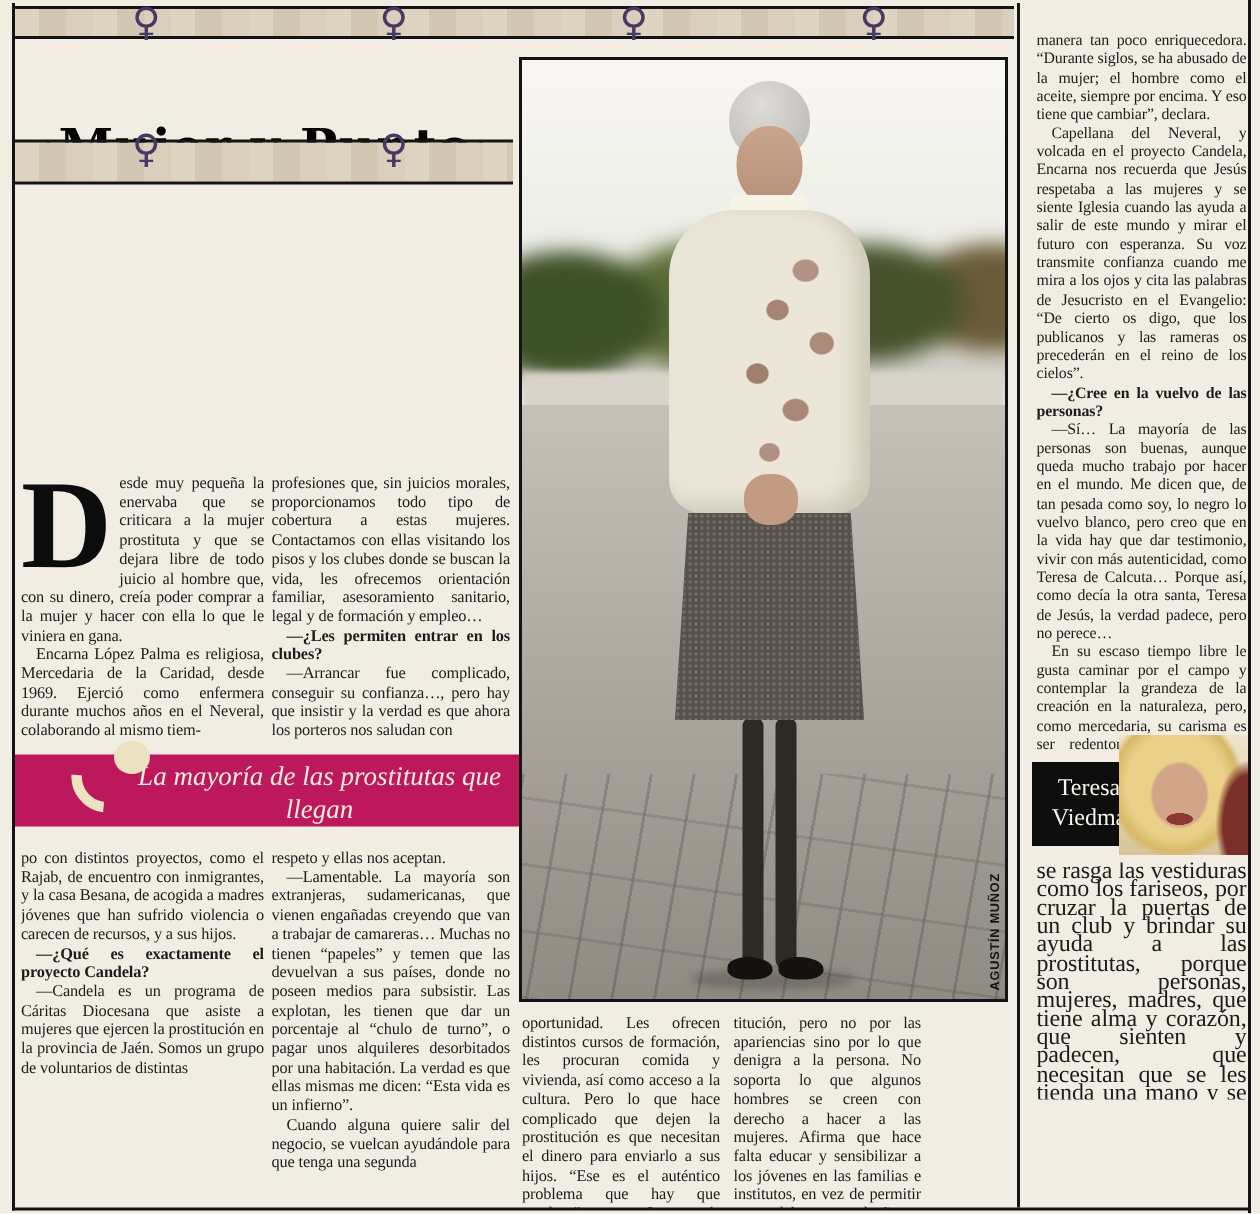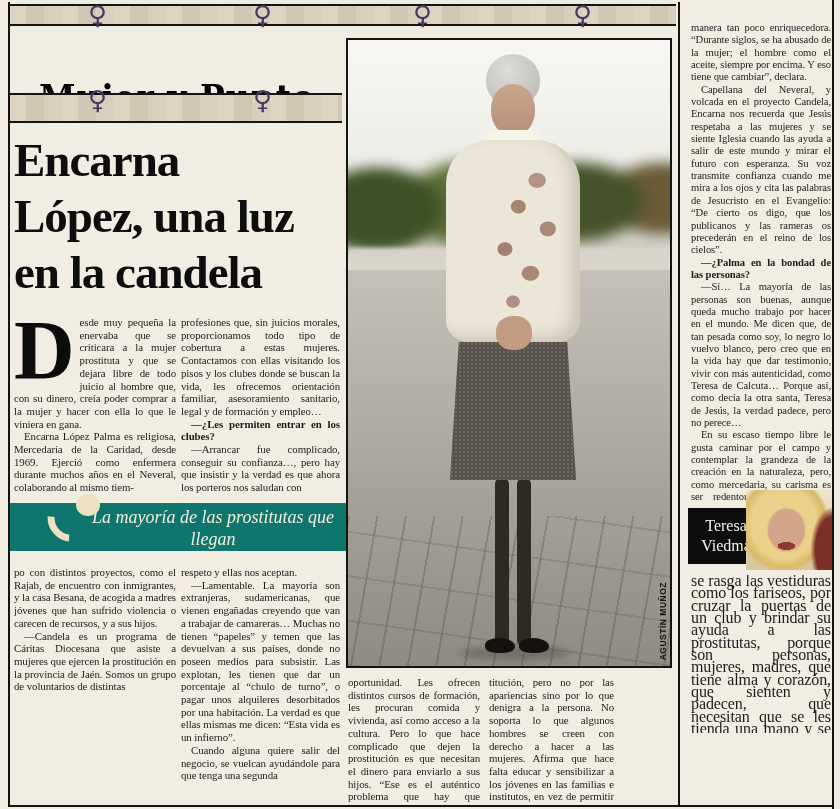--- a/index.html
+++ b/index.html
@@ -30,21 +30,21 @@
   .c2t{left:181px;top:316px;width:159px;height:186px;}
   .c1b{left:14px;top:566px;width:162px;height:240px;}
   .c2b{left:181px;top:566px;width:159px;height:240px;}
   .c3{left:348px;top:676px;width:132px;height:130px;}
   .c4{left:489px;top:676px;width:125px;height:130px;}
   .c5t{left:691px;top:22px;width:140px;height:480px;font-size:10.6px;line-height:12.35px;}
   .c5b{left:691px;top:575px;width:140px;height:158px;font-size:16px;line-height:12.35px;}
   .dropcap{float:left;font-size:84px;line-height:66px;font-weight:bold;color:#0c0c0c;
            margin:2px 5px 0 0;}
   
-  .pullquote{position:absolute;left:10px;top:503px;width:336px;height:48px;background:#0f766e;}
+  .pullquote{position:absolute;left:10px;top:503px;width:336px;height:48px;background:#be185d;}
   .pullquote .pq{color:#f3eedd;font-style:italic;font-size:18px;line-height:22px;
       text-align:center;padding-left:78px;padding-right:8px;}
   .pq1{padding-top:3px;}
   .qm-circle{position:absolute;left:66px;top:-9px;width:24px;height:22px;border-radius:50%;
       background:#ece2c2;}
   .qm-tail{position:absolute;left:38px;top:-7px;width:30px;height:32px;border-radius:50%;
       border:7px solid transparent;border-left:7px solid #ece2c2;transform:rotate(-40deg);}
   
   .photo{position:absolute;left:346px;top:38px;width:326px;height:630px;
       border:2px solid #141414;background:#f4f3ee;overflow:hidden;box-sizing:border-box;}
@@ -126,25 +126,20 @@
     <span class="venus" style="left:243px;top:-4px;">♀</span>
     <span class="venus" style="left:403px;top:-4px;">♀</span>
     <span class="venus" style="left:563px;top:-4px;">♀</span>
   </div>
   <div class="masthead-title">·Mujer y Punto·</div>
   <div class="strip strip-bot">
     <span class="venus" style="left:78px;top:-8px;">♀</span>
     <span class="venus" style="left:243px;top:-8px;">♀</span>
   </div>
 
-  <div class="headline">
-    <div>Encarna</div>
-    <div>López, una luz</div>
-    <div>en la candela</div>
-  </div>
 
   <div class="col c1t">
     <p><span class="dropcap">D</span><span>esde muy pequeña la enervaba que se criticara a la mujer prostituta y que se dejara libre de todo juicio al hombre que, con su dinero, creía poder comprar a la mujer y hacer con ella lo que le viniera en gana.</span></p>
     <p class="ind">Encarna López Palma es religiosa, Mercedaria de la Caridad, desde 1969. Ejerció como enfermera durante muchos años en el Neveral, colaborando al mismo tiem-</p>
   </div>
 
   <div class="col c2t">
     <p>profesiones que, sin juicios morales, proporcionamos todo tipo de cobertura a estas mujeres. Contactamos con ellas visitando los pisos y los clubes donde se buscan la vida, les ofrecemos orientación familiar, asesoramiento sanitario, legal y de formación y empleo…</p>
     <p class="ind q">—¿Les permiten entrar en los clubes?</p>
     <p class="ind">—Arrancar fue complicado, conseguir su confianza…, pero hay que insistir y la verdad es que ahora los porteros nos saludan con</p>
@@ -152,20 +147,21 @@
 
   <div class="pullquote">
     <span class="qm-tail"></span>
     <span class="qm-circle"></span>
     <div class="pq pq1">La mayoría de las prostitutas que llegan</div>
     <div class="pq pq2">son extranjeras que vienen habitación”</div>
   </div>
 
   <div class="col c1b">
     <p>po con distintos proyectos, como el Rajab, de encuentro con inmigrantes, y la casa Besana, de acogida a madres jóvenes que han sufrido violencia o carecen de recursos, y a sus hijos.</p>
+    <p class="ind q">—¿Qué es exactamente el proyecto Candela?</p>
     <p class="ind">—Candela es un programa de Cáritas Diocesana que asiste a mujeres que ejercen la prostitución en la provincia de Jaén. Somos un grupo de voluntarios de distintas</p>
   </div>
 
   <div class="col c2b">
     <p>respeto y ellas nos aceptan.</p>
     <p class="ind">—Lamentable. La mayoría son extranjeras, sudamericanas, que vienen engañadas creyendo que van a trabajar de camareras… Muchas no tienen “papeles” y temen que las devuelvan a sus países, donde no poseen medios para subsistir. Las explotan, les tienen que dar un porcentaje al “chulo de turno”, o pagar unos alquileres desorbitados por una habitación. La verdad es que ellas mismas me dicen: “Esta vida es un infierno”.</p>
     <p class="ind">Cuando alguna quiere salir del negocio, se vuelcan ayudándole para que tenga una segunda</p>
   </div>
 
   <div class="photo">
@@ -192,21 +188,21 @@
   <div class="col c3">
     <p>oportunidad. Les ofrecen distintos cursos de formación, les procuran comida y vivienda, así como acceso a la cultura. Pero lo que hace complicado que dejen la prostitución es que necesitan el dinero para enviarlo a sus hijos. “Ese es el auténtico problema que hay que resolver”, asegura. Le gustaría erradicar la pros-</p>
   </div>
   <div class="col c4">
     <p>titución, pero no por las apariencias sino por lo que denigra a la persona. No soporta lo que algunos hombres se creen con derecho a hacer a las mujeres. Afirma que hace falta educar y sensibilizar a los jóvenes en las familias e institutos, en vez de permitir que celebren cumpleaños y despedidas de soltero de esta</p>
   </div>
 
   <div class="col c5t">
     <p>manera tan poco enriquecedora. “Durante siglos, se ha abusado de la mujer; el hombre como el aceite, siempre por encima. Y eso tiene que cambiar”, declara.</p>
     <p class="ind">Capellana del Neveral, y volcada en el proyecto Candela, Encarna nos recuerda que Jesús respetaba a las mujeres y se siente Iglesia cuando las ayuda a salir de este mundo y mirar el futuro con esperanza. Su voz transmite confianza cuando me mira a los ojos y cita las palabras de Jesucristo en el Evangelio: “De cierto os digo, que los publicanos y las rameras os precederán en el reino de los cielos”.</p>
-    <p class="ind q">—¿Palma en la bondad de las personas?</p>
+    <p class="ind q">—¿Cree en la vuelvo de las personas?</p>
     <p class="ind">—Sí… La mayoría de las personas son buenas, aunque queda mucho trabajo por hacer en el mundo. Me dicen que, de tan pesada como soy, lo negro lo vuelvo blanco, pero creo que en la vida hay que dar testimonio, vivir con más autenticidad, como Teresa de Calcuta… Porque así, como decía la otra santa, Teresa de Jesús, la verdad padece, pero no perece…</p>
     <p class="ind">En su escaso tiempo libre le gusta caminar por el campo y contemplar la grandeza de la creación en la naturaleza, pero, como mercedaria, su carisma es ser redentora de cautivos y liberar al ser humano y Encarna no</p>
   </div>
 
   <div class="byline-box">
     <div>Teresa Viedma</div>
   </div>
   <div class="author-photo"></div>
 
   <div class="col c5b">

